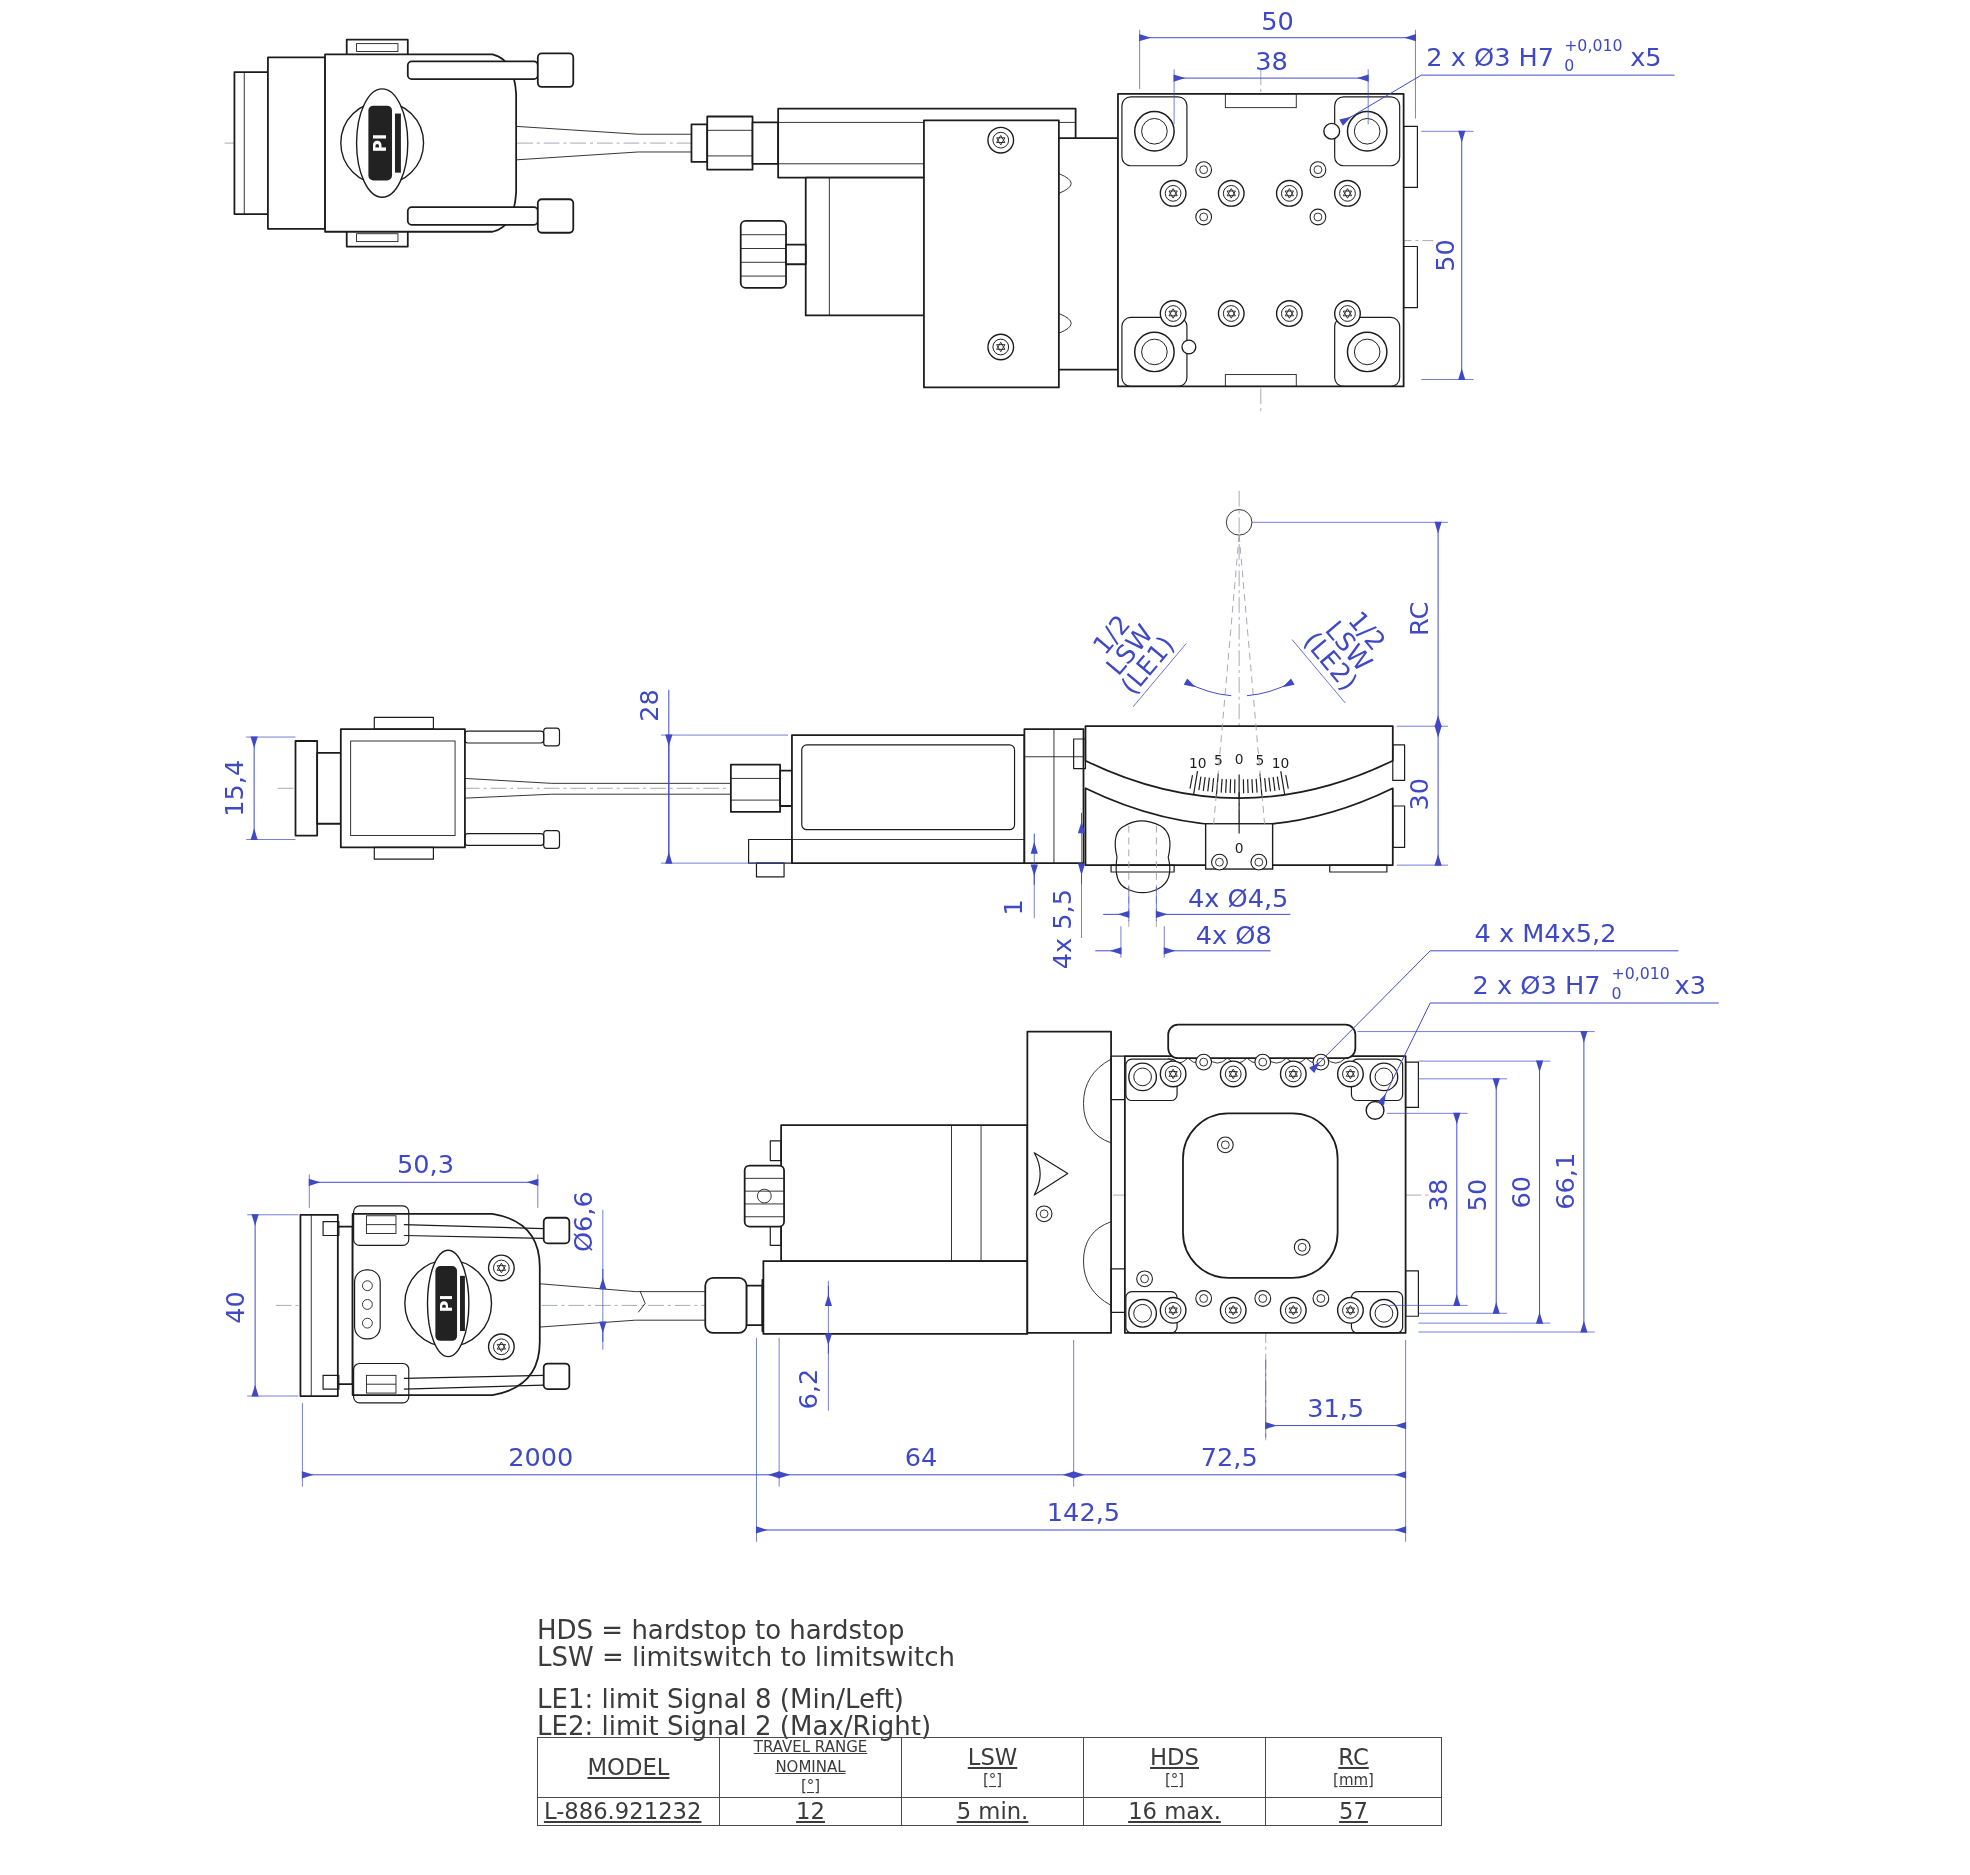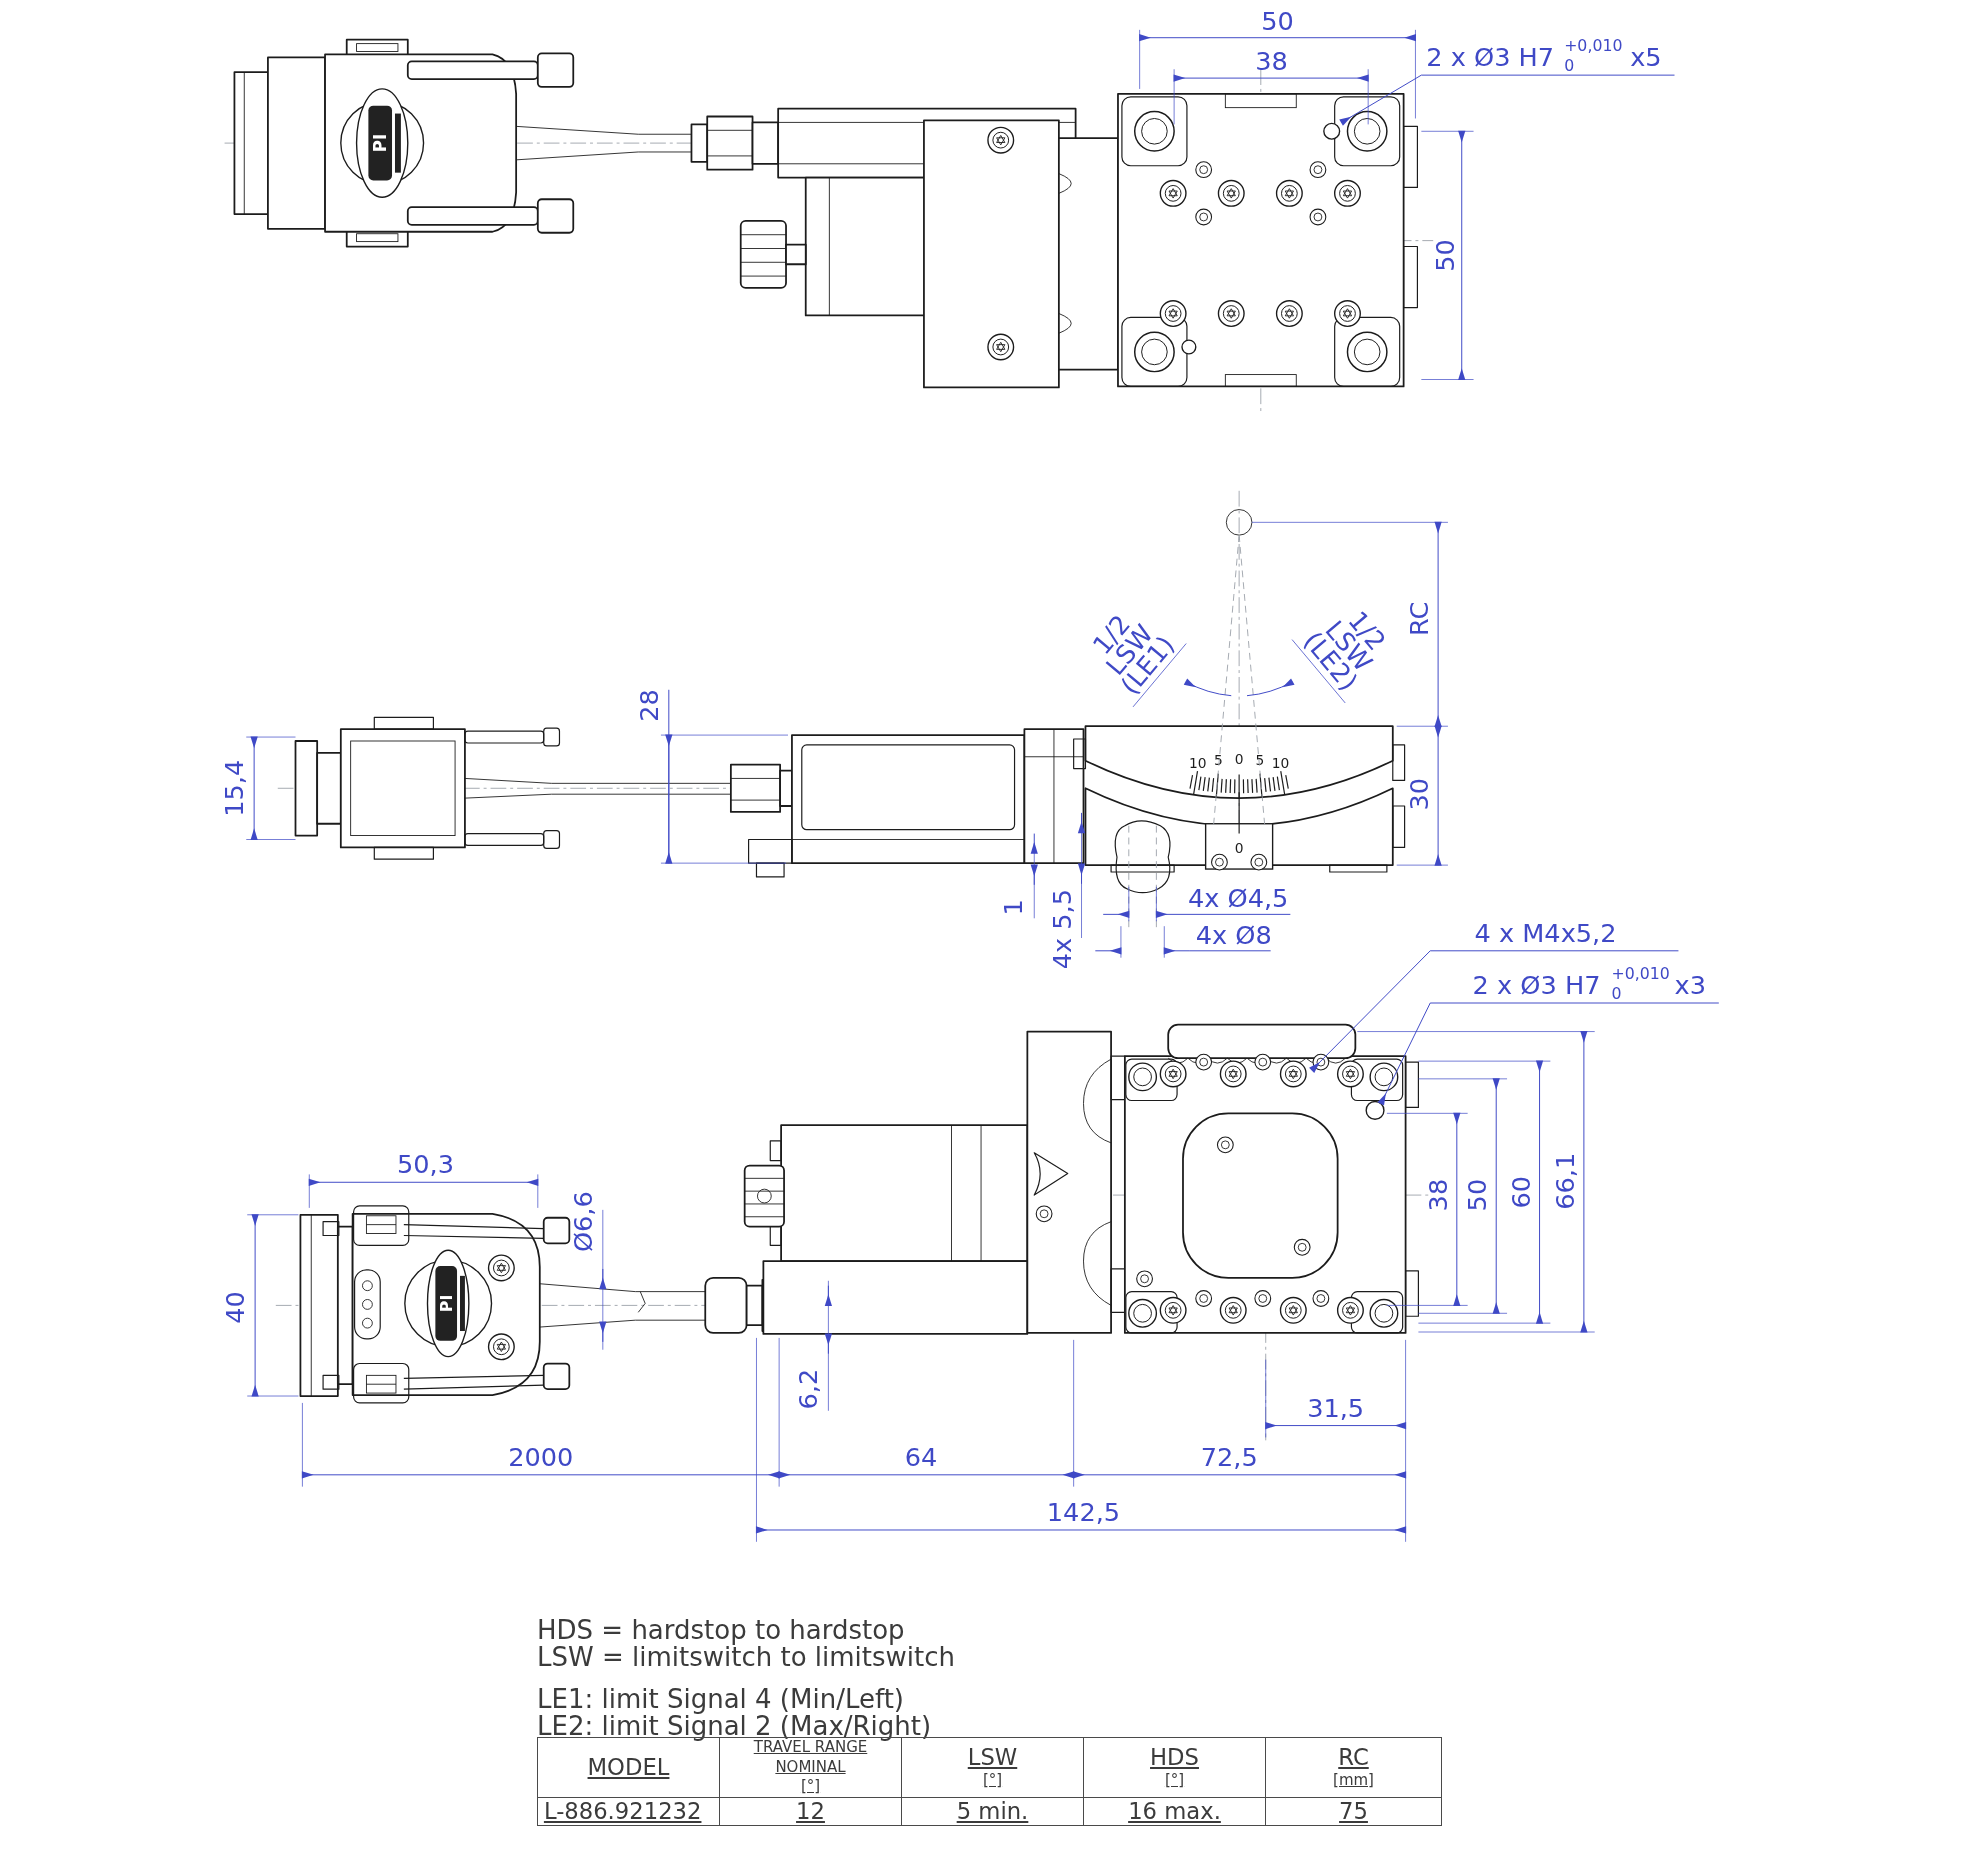--- a/index.html
+++ b/index.html
@@ -513,21 +513,21 @@
       <text class="dtext" x="1700" y="1009">x3</text>
     </g>
   </g>
 </g>
 </svg>
 
 <div class="notes">
   <div>HDS = hardstop to hardstop</div>
   <div>LSW = limitswitch to limitswitch</div>
   <div class="gap"></div>
-  <div>LE1: limit Signal 4 (Min/Left)</div>
+  <div>LE1: limit Signal 8 (Min/Left)</div>
   <div>LE2: limit Signal 2 (Max/Right)</div>
 </div>
 
 <table id="spec-table">
   <colgroup>
         <col style="width:182px">
         <col style="width:182px">
         <col style="width:182px">
         <col style="width:182px">
         <col style="width:176px">
@@ -553,18 +553,18 @@
         <div class="sub">[mm]</div>
       </th>
     </tr>
   </thead>
   <tbody>
     <tr>
       <td class="model">L-886.921232</td>
       <td>12</td>
       <td>5 min.</td>
       <td>16 max.</td>
-      <td>75</td>
+      <td>57</td>
     </tr>
   </tbody>
 </table>
 </div>
 
 
 </body></html>

